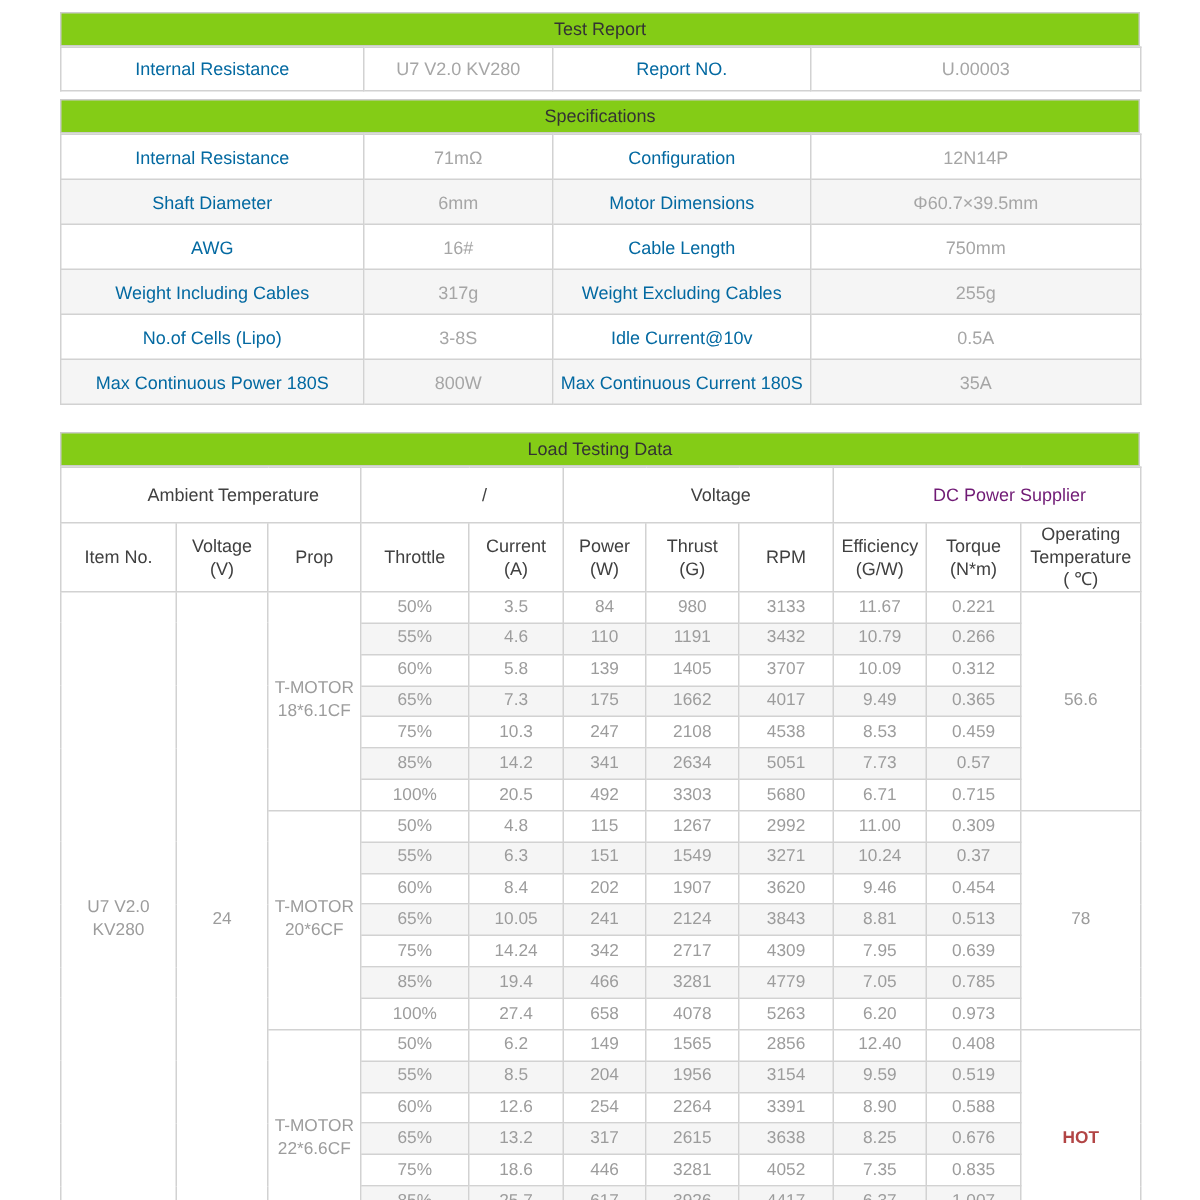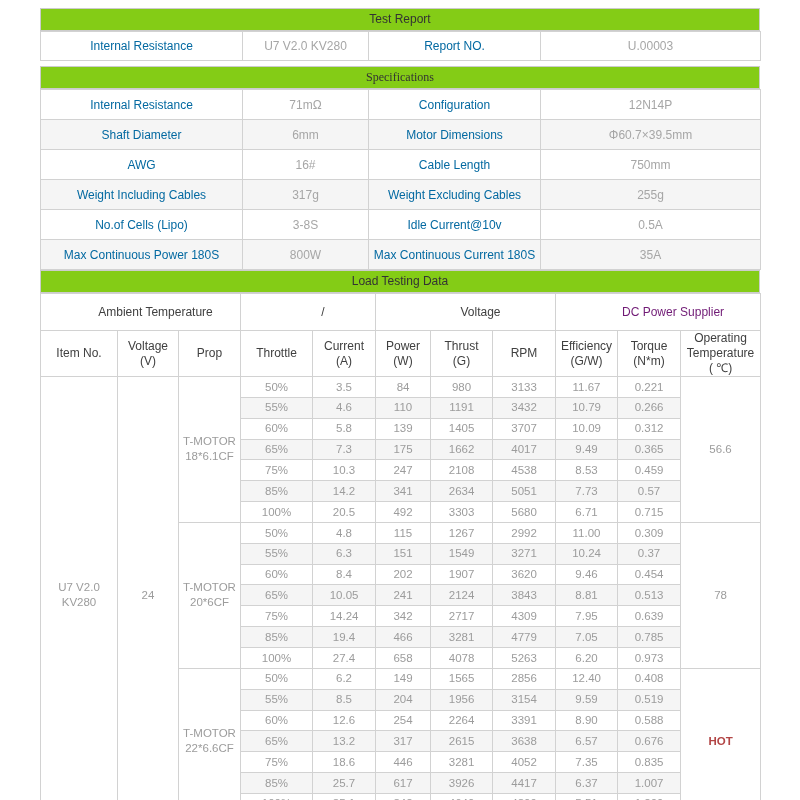--- a/index.html
+++ b/index.html
@@ -1,20 +1,20 @@
 <!DOCTYPE html>
 <html><head>
 <meta charset="utf-8">
 <style>
   html,body{margin:0;padding:0;background:#ffffff;}
   body{width:800px;height:800px;position:relative;font-family:"Liberation Sans",sans-serif;-webkit-font-smoothing:antialiased;}
   .wrap{position:absolute;left:40px;top:8px;width:720px;}
   .bar{background:#84cc16;border:1px solid #cccccc;color:#333333;font-size:12px;height:21px;line-height:21px;text-align:center;}
-  .bar.spaced{margin-top:5px;font-family:Liberation Serif, serif;}
-  .bar.tight{margin-top:0;}
+  .bar.spaced{margin-top:5px;}
+  .bar.tight{margin-top:18px;}
   table{border-collapse:collapse;table-layout:fixed;width:720px;background:#ffffff;}
   td,th{border:1px solid #d2d2d2;font-weight:normal;text-align:center;vertical-align:middle;padding:0 2px;overflow:hidden;}
   
   .kv td{font-size:12px;height:28px;}
   .kv td.label{color:#0369a1;}
   .kv td.value{color:#a6a6a6;}
   .spec tr:nth-child(even) td{background:#f5f5f5;}
   .spec td{height:29px;}
   
   .load th{font-size:12px;color:#404040;background:#ffffff;white-space:pre-line;line-height:1.25;}
@@ -309,21 +309,21 @@
           <td>3391</td>
           <td>8.90</td>
           <td>0.588</td>
         </tr>
         <tr class="stripe">
           <td>65%</td>
           <td>13.2</td>
           <td>317</td>
           <td>2615</td>
           <td>3638</td>
-          <td>6.57</td>
+          <td>8.25</td>
           <td>0.676</td>
         </tr>
         <tr>
           <td>75%</td>
           <td>18.6</td>
           <td>446</td>
           <td>3281</td>
           <td>4052</td>
           <td>7.35</td>
           <td>0.835</td>

